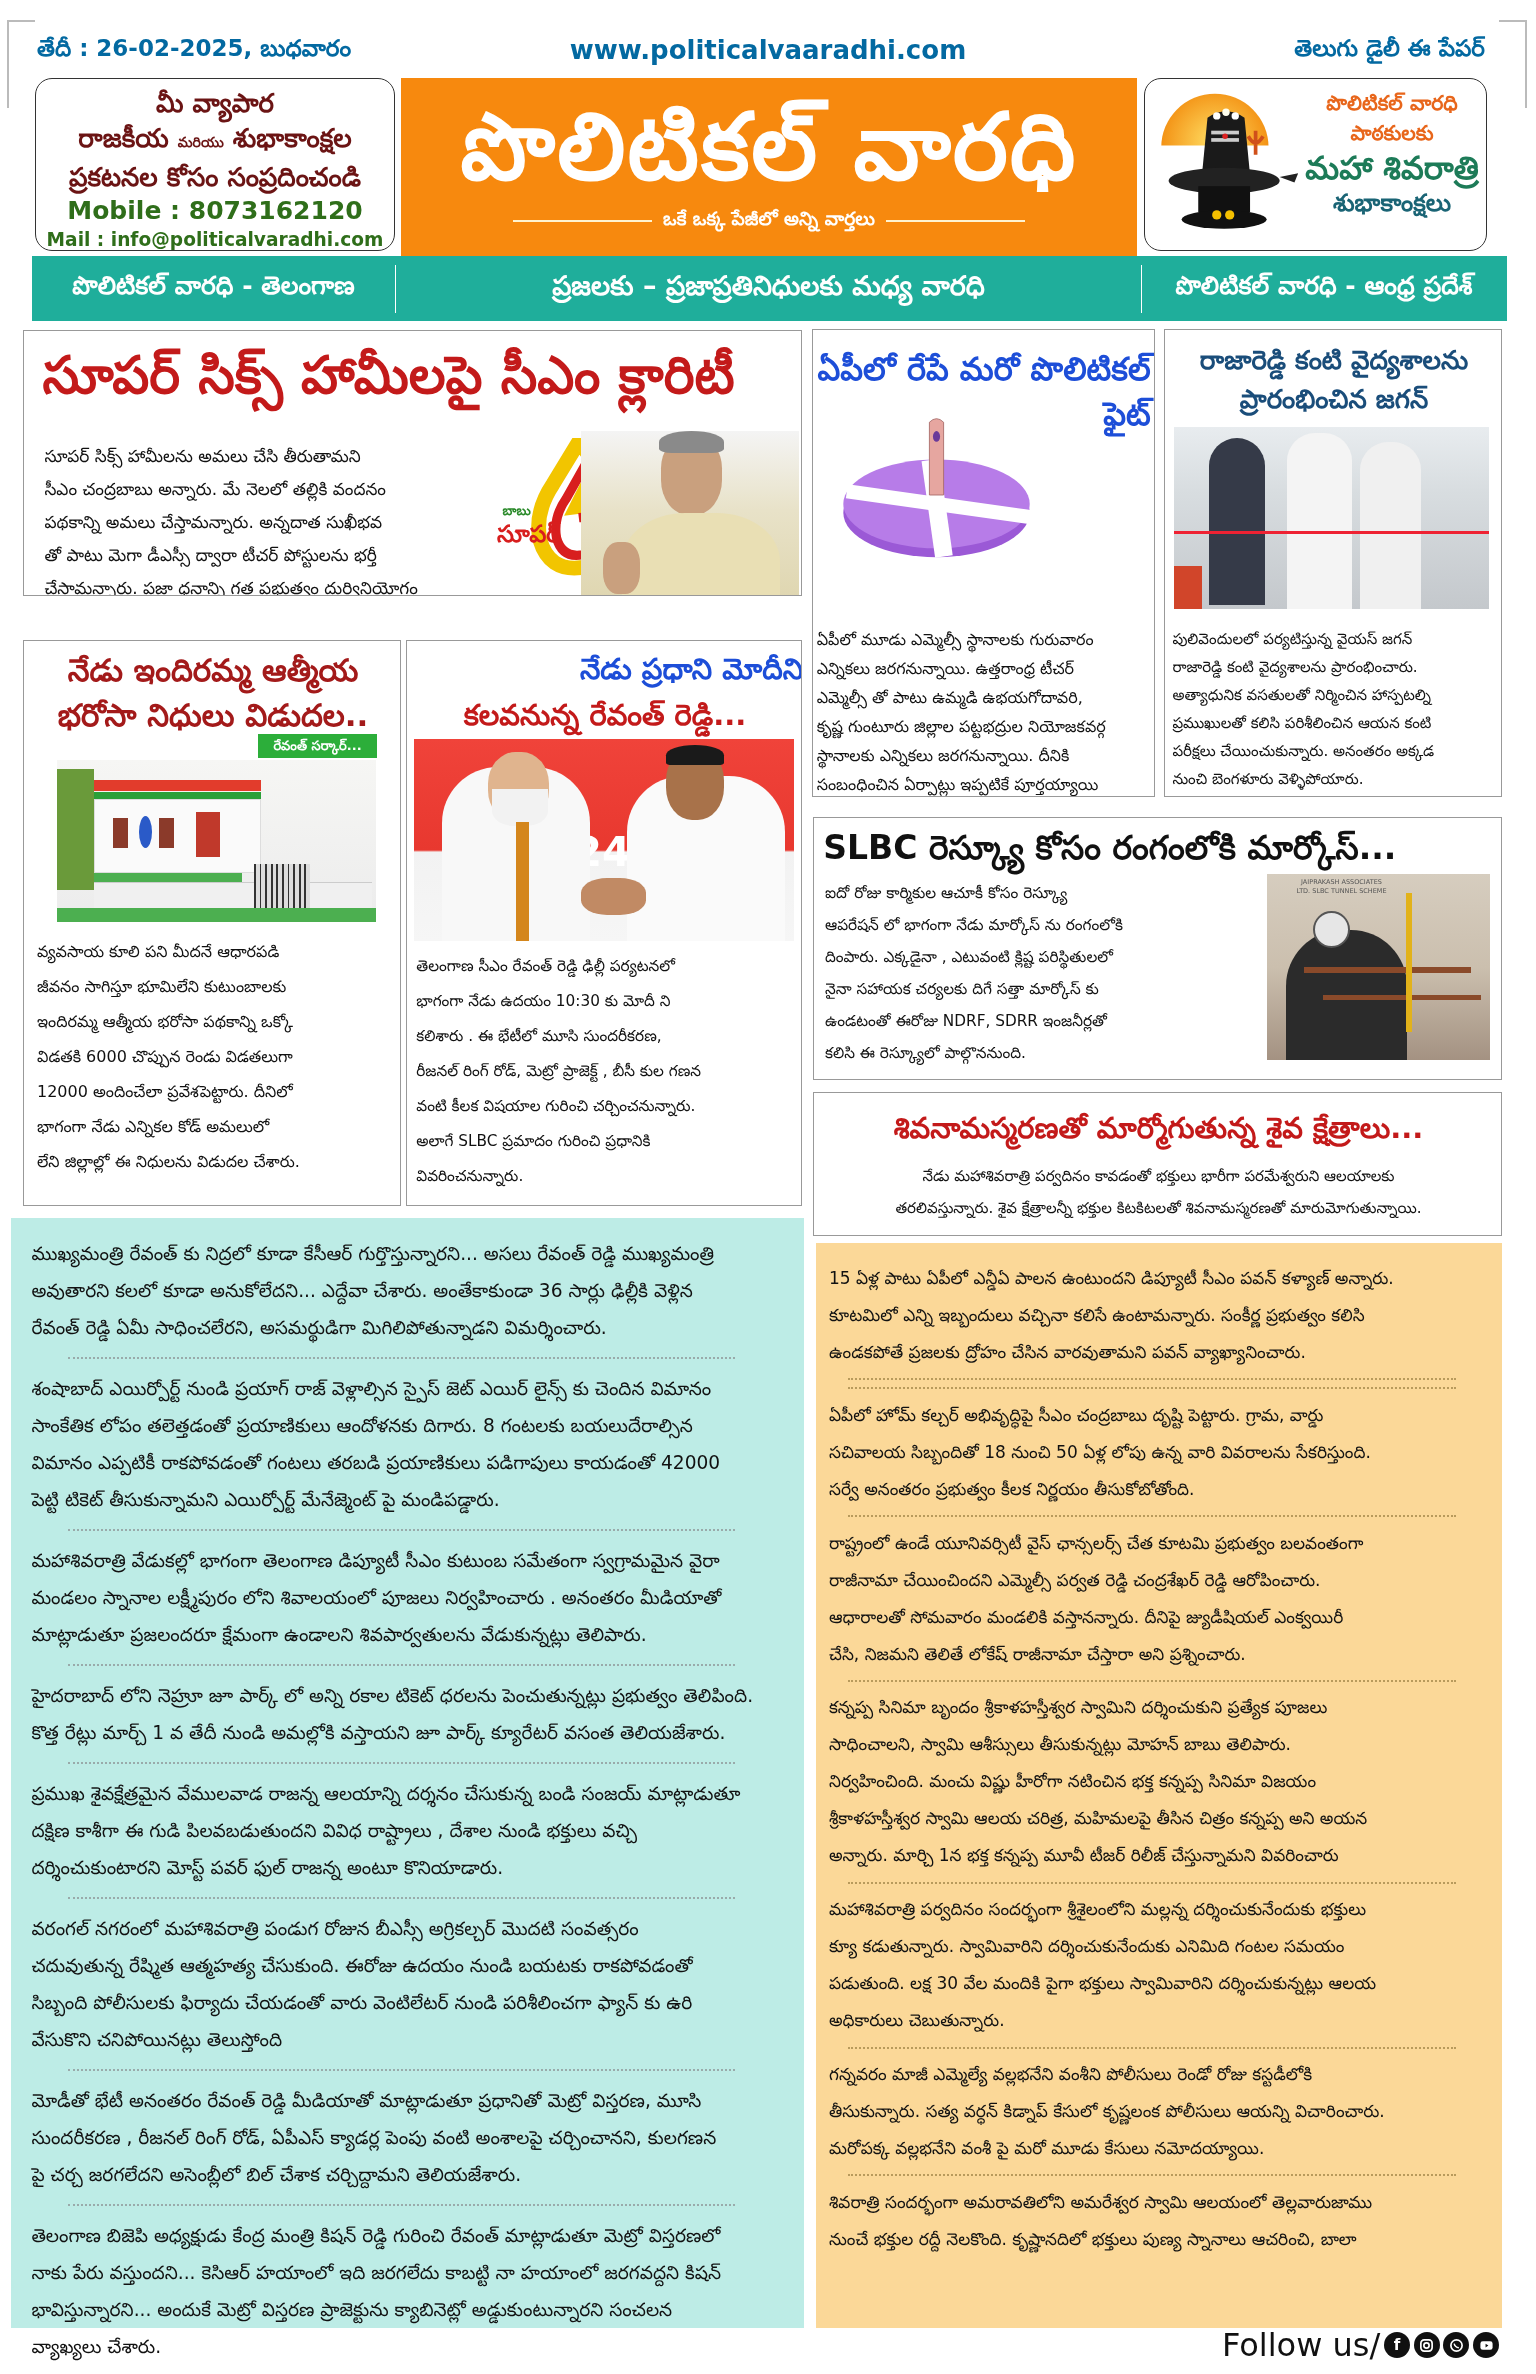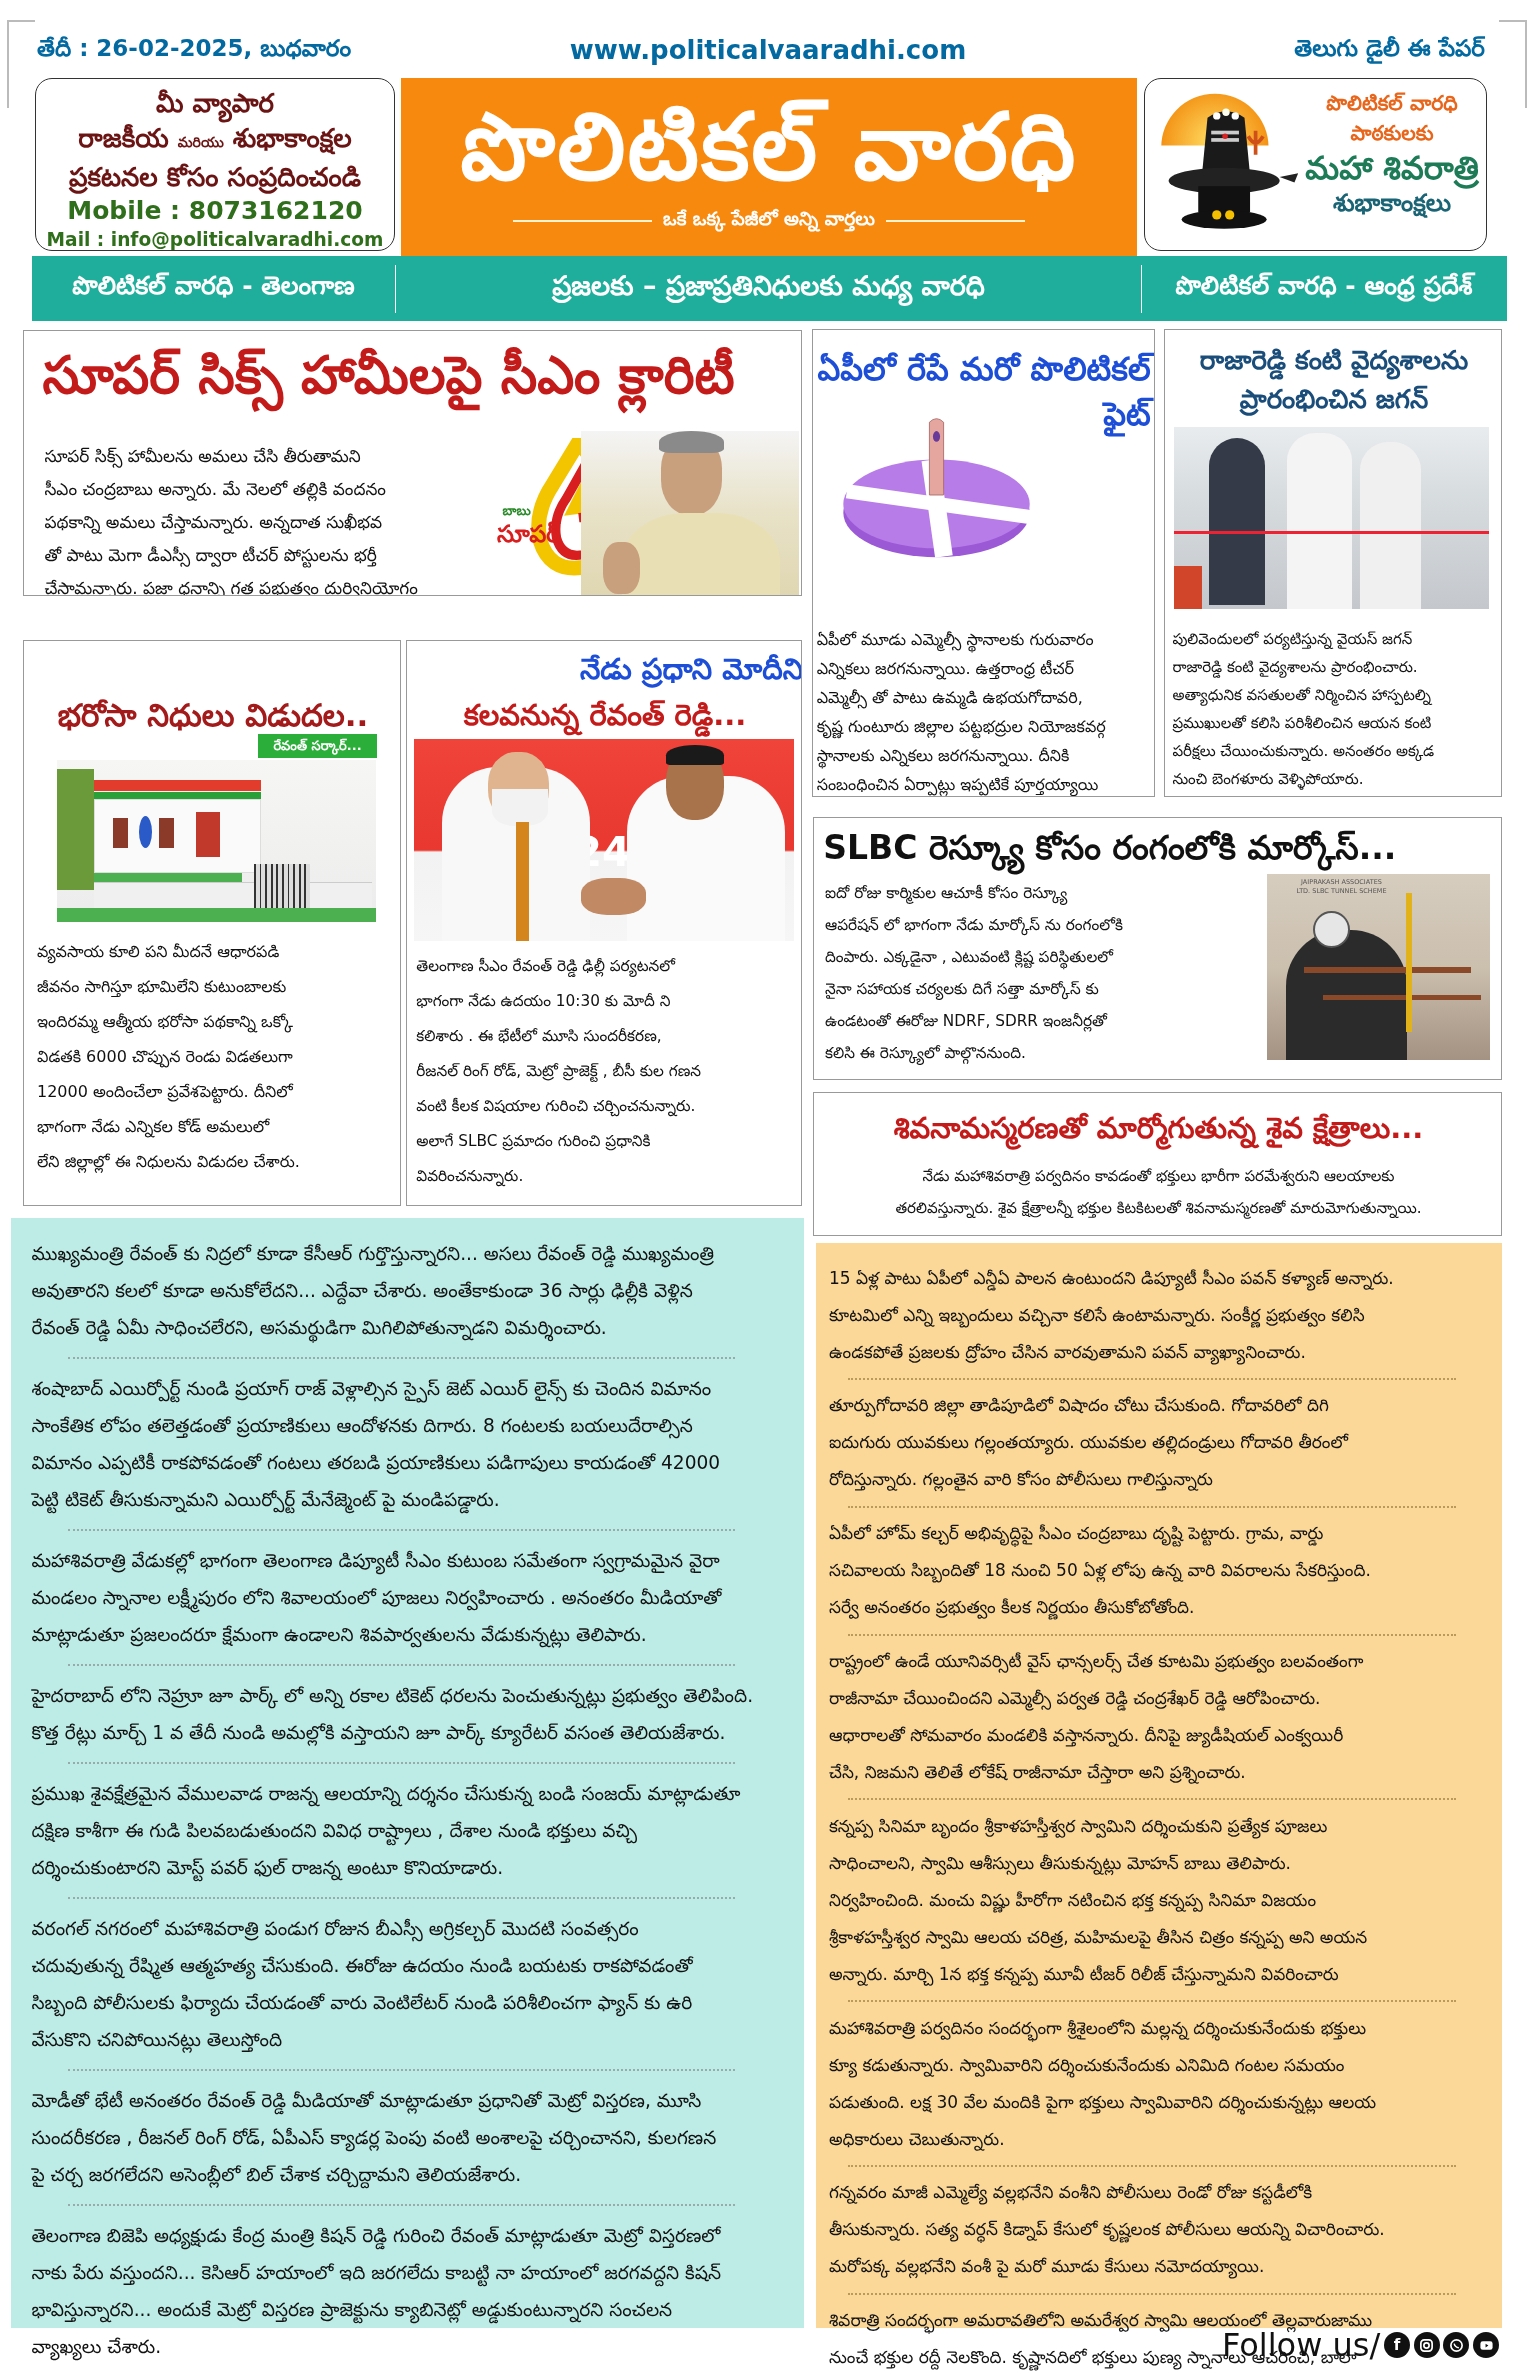--- a/index.html
+++ b/index.html
@@ -195,20 +195,21 @@
     <div>పులివెందులలో పర్యటిస్తున్న వైయస్ జగన్</div>
     <div>రాజారెడ్డి కంటి వైద్యశాలను ప్రారంభించారు.</div>
     <div>అత్యాధునిక వసతులతో నిర్మించిన హాస్పటల్ని</div>
     <div>ప్రముఖులతో కలిసి పరిశీలించిన ఆయన కంటి</div>
     <div>పరీక్షలు చేయించుకున్నారు. అనంతరం అక్కడ</div>
     <div>నుంచి బెంగళూరు వెళ్ళిపోయారు.</div>
   </div>
 </div>
 
 <div class="abs card" style="left:23px;top:640px;width:378px;height:566px;">
+  <div class="headline dred" style="position:absolute;left:0;top:7.4px;width:378px;font-size:31px;line-height:45px;">నేడు ఇందిరమ్మ ఆత్మీయ</div>
   <div class="headline dred" style="position:absolute;left:0;top:52px;width:378px;font-size:31px;line-height:45px;">భరోసా నిధులు విడుదల..</div>
   <div style="position:absolute;left:234px;top:93px;width:119px;height:24px;background:#2cae3a;color:#fff;font-size:13px;font-weight:bold;line-height:24px;text-align:center;">రేవంత్ సర్కార్...</div>
   <div class="img" style="left:33px;top:119px;width:319px;height:162px;background:linear-gradient(180deg,#f6f6f4 0%,#ececec 100%);">
     <div style="position:absolute;left:37px;top:20.4px;width:167px;height:11px;background:#e23c2c;"></div>
     <div style="position:absolute;left:37px;top:32px;width:167px;height:7.4px;background:#2aa038;"></div>
     <div style="position:absolute;left:37px;top:39px;width:167px;height:74px;background:#fafafa;border:0.9px solid #ddd;"></div>
     <div style="position:absolute;left:56px;top:58px;width:15px;height:30px;background:#8b3a2a;"></div>
     <div style="position:absolute;left:102px;top:58px;width:15px;height:30px;background:#8b3a2a;"></div>
     <div style="position:absolute;left:82px;top:56px;width:13px;height:32px;border-radius:50%;background:#2a5ac8;"></div>
     <div style="position:absolute;left:139px;top:52px;width:24px;height:45px;background:#c0392b;"></div>
@@ -334,25 +335,20 @@
   </div>
 </div>
 
 <div class="abs peach-box">
   <div class="para" style="font-size:17px;">
     <div>15 ఏళ్ల పాటు ఏపీలో ఎన్డీఏ పాలన ఉంటుందని డిప్యూటీ సీఎం పవన్ కళ్యాణ్ అన్నారు.</div>
     <div>కూటమిలో ఎన్ని ఇబ్బందులు వచ్చినా కలిసే ఉంటామన్నారు. సంకీర్ణ ప్రభుత్వం కలిసి</div>
     <div>ఉండకపోతే ప్రజలకు ద్రోహం చేసిన వారవుతామని పవన్ వ్యాఖ్యానించారు.</div>
   </div>
   <div class="dots"></div>
-  <div class="para" style="font-size:17px;">
-    <div>తూర్పుగోదావరి జిల్లా తాడిపూడిలో విషాదం చోటు చేసుకుంది. గోదావరిలో దిగి</div>
-    <div>ఐదుగురు యువకులు గల్లంతయ్యారు. యువకుల తల్లిదండ్రులు గోదావరి తీరంలో</div>
-    <div>రోదిస్తున్నారు. గల్లంతైన వారి కోసం పోలీసులు గాలిస్తున్నారు</div>
-  </div>
   <div class="dots"></div>
   <div class="para" style="font-size:17px;">
     <div>ఏపీలో హోమ్ కల్చర్ అభివృద్ధిపై సీఎం చంద్రబాబు దృష్టి పెట్టారు. గ్రామ, వార్డు</div>
     <div>సచివాలయ సిబ్బందితో 18 నుంచి 50 ఏళ్ల లోపు ఉన్న వారి వివరాలను సేకరిస్తుంది.</div>
     <div>సర్వే అనంతరం ప్రభుత్వం కీలక నిర్ణయం తీసుకోబోతోంది.</div>
   </div>
   <div class="dots"></div>
   <div class="para" style="font-size:17px;">
     <div>రాష్ట్రంలో ఉండే యూనివర్సిటీ వైస్ ఛాన్సలర్స్ చేత కూటమి ప్రభుత్వం బలవంతంగా</div>
     <div>రాజీనామా చేయించిందని ఎమ్మెల్సీ పర్వత రెడ్డి చంద్రశేఖర్ రెడ్డి ఆరోపించారు.</div>

